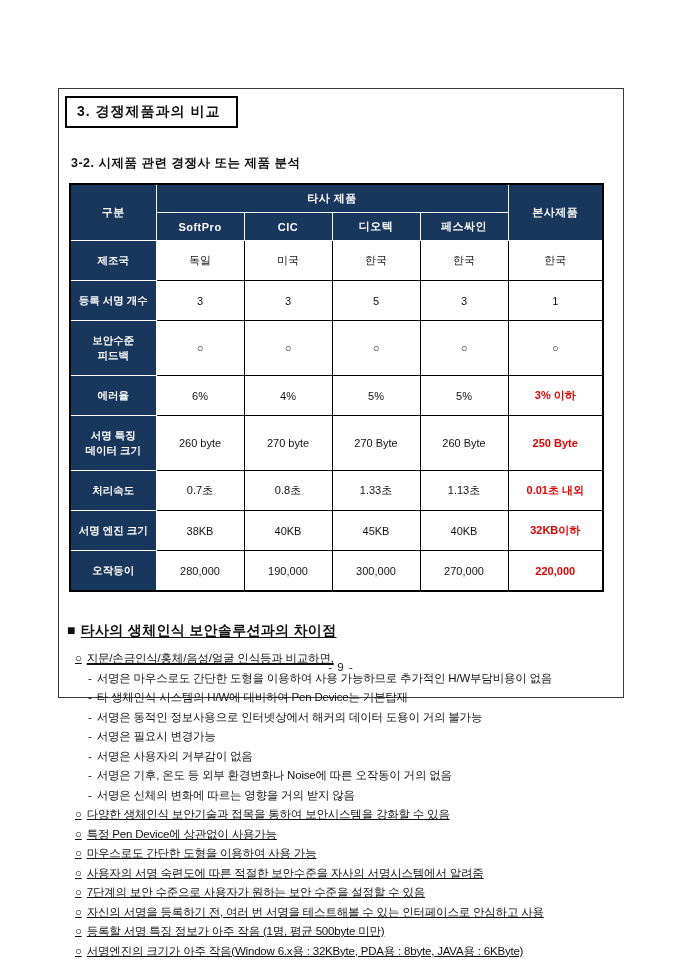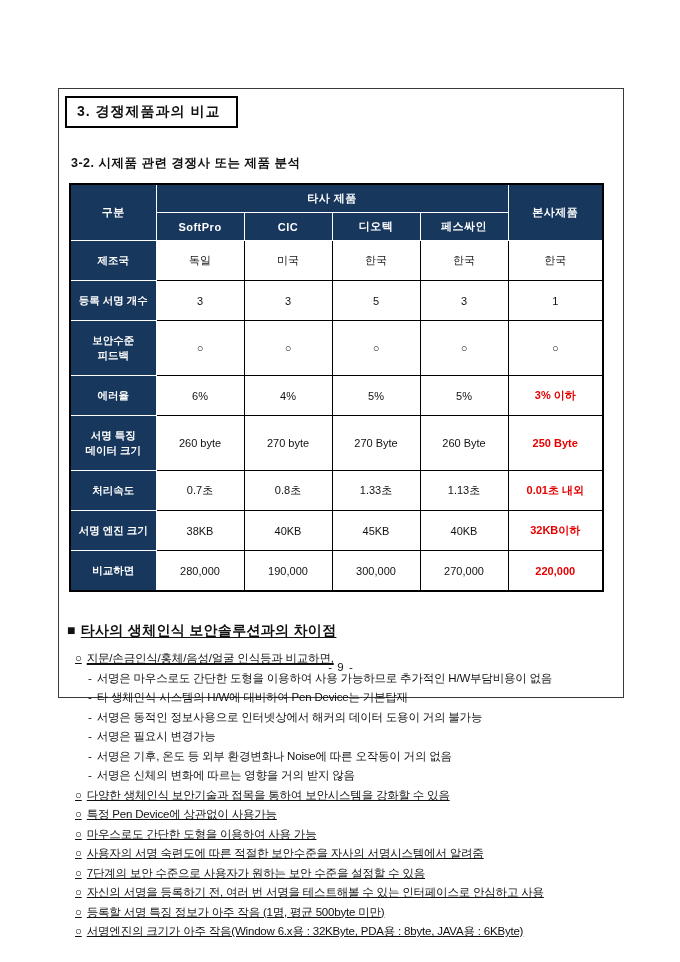--- a/index.html
+++ b/index.html
@@ -138,40 +138,41 @@
         </tr>
         <tr>
           <th class="dark row-label">서명 엔진 크기</th>
           <td>38KB</td>
           <td>40KB</td>
           <td>45KB</td>
           <td>40KB</td>
           <td class="hl">32KB이하</td>
         </tr>
         <tr>
-          <th class="dark row-label">비교하면</th>
+          <th class="dark row-label">오작동이</th>
           <td>280,000</td>
           <td>190,000</td>
           <td>300,000</td>
           <td>270,000</td>
           <td class="hl">220,000</td>
         </tr>
       </tbody>
   </table>
 
   <div class="diff-heading">
     <span class="sq">■</span><span class="diff-heading-text">타사의 생체인식 보안솔루션과의 차이점</span>
   </div>
 
   <div class="bullets">
       <div class="bullet level-1 u"><span class="marker">○</span><span class="btext">지문/손금인식/홍체/음성/얼굴 인식등과 비교하면,</span></div>
       <div class="bullet level-2"><span class="marker">-</span><span class="btext">서명은 마우스로도 간단한 도형을 이용하여 사용 가능하므로 추가적인 H/W부담비용이 없음</span></div>
       <div class="bullet level-2"><span class="marker">-</span><span class="btext">타 생체인식 시스템의 H/W에 대비하여 Pen Device는 기본탑재</span></div>
       <div class="bullet level-2"><span class="marker">-</span><span class="btext">서명은 동적인 정보사용으로 인터넷상에서 해커의 데이터 도용이 거의 불가능</span></div>
       <div class="bullet level-2"><span class="marker">-</span><span class="btext">서명은 필요시 변경가능</span></div>
+      <div class="bullet level-2"><span class="marker">-</span><span class="btext">서명은 사용자의 거부감이 없음</span></div>
       <div class="bullet level-2"><span class="marker">-</span><span class="btext">서명은 기후, 온도 등 외부 환경변화나 Noise에 따른 오작동이 거의 없음</span></div>
       <div class="bullet level-2"><span class="marker">-</span><span class="btext">서명은 신체의 변화에 따르는 영향을 거의 받지 않음</span></div>
       <div class="bullet level-1"><span class="marker">○</span><span class="btext">다양한 생체인식 보안기술과 접목을 통하여 보안시스템을 강화할 수 있음</span></div>
       <div class="bullet level-1"><span class="marker">○</span><span class="btext">특정 Pen Device에 상관없이 사용가능</span></div>
       <div class="bullet level-1"><span class="marker">○</span><span class="btext">마우스로도 간단한 도형을 이용하여 사용 가능</span></div>
       <div class="bullet level-1"><span class="marker">○</span><span class="btext">사용자의 서명 숙련도에 따른 적절한 보안수준을 자사의 서명시스템에서 알려줌</span></div>
       <div class="bullet level-1"><span class="marker">○</span><span class="btext">7단계의 보안 수준으로 사용자가 원하는 보안 수준을 설정할 수 있음</span></div>
       <div class="bullet level-1"><span class="marker">○</span><span class="btext">자신의 서명을 등록하기 전, 여러 번 서명을 테스트해볼 수 있는 인터페이스로 안심하고 사용</span></div>
       <div class="bullet level-1"><span class="marker">○</span><span class="btext">등록할 서명 특징 정보가 아주 작음 (1명, 평균 500byte 미만)</span></div>
       <div class="bullet level-1"><span class="marker">○</span><span class="btext">서명엔진의 크기가 아주 작음(Window 6.x용 : 32KByte, PDA용 : 8byte, JAVA용 : 6KByte)</span></div>

